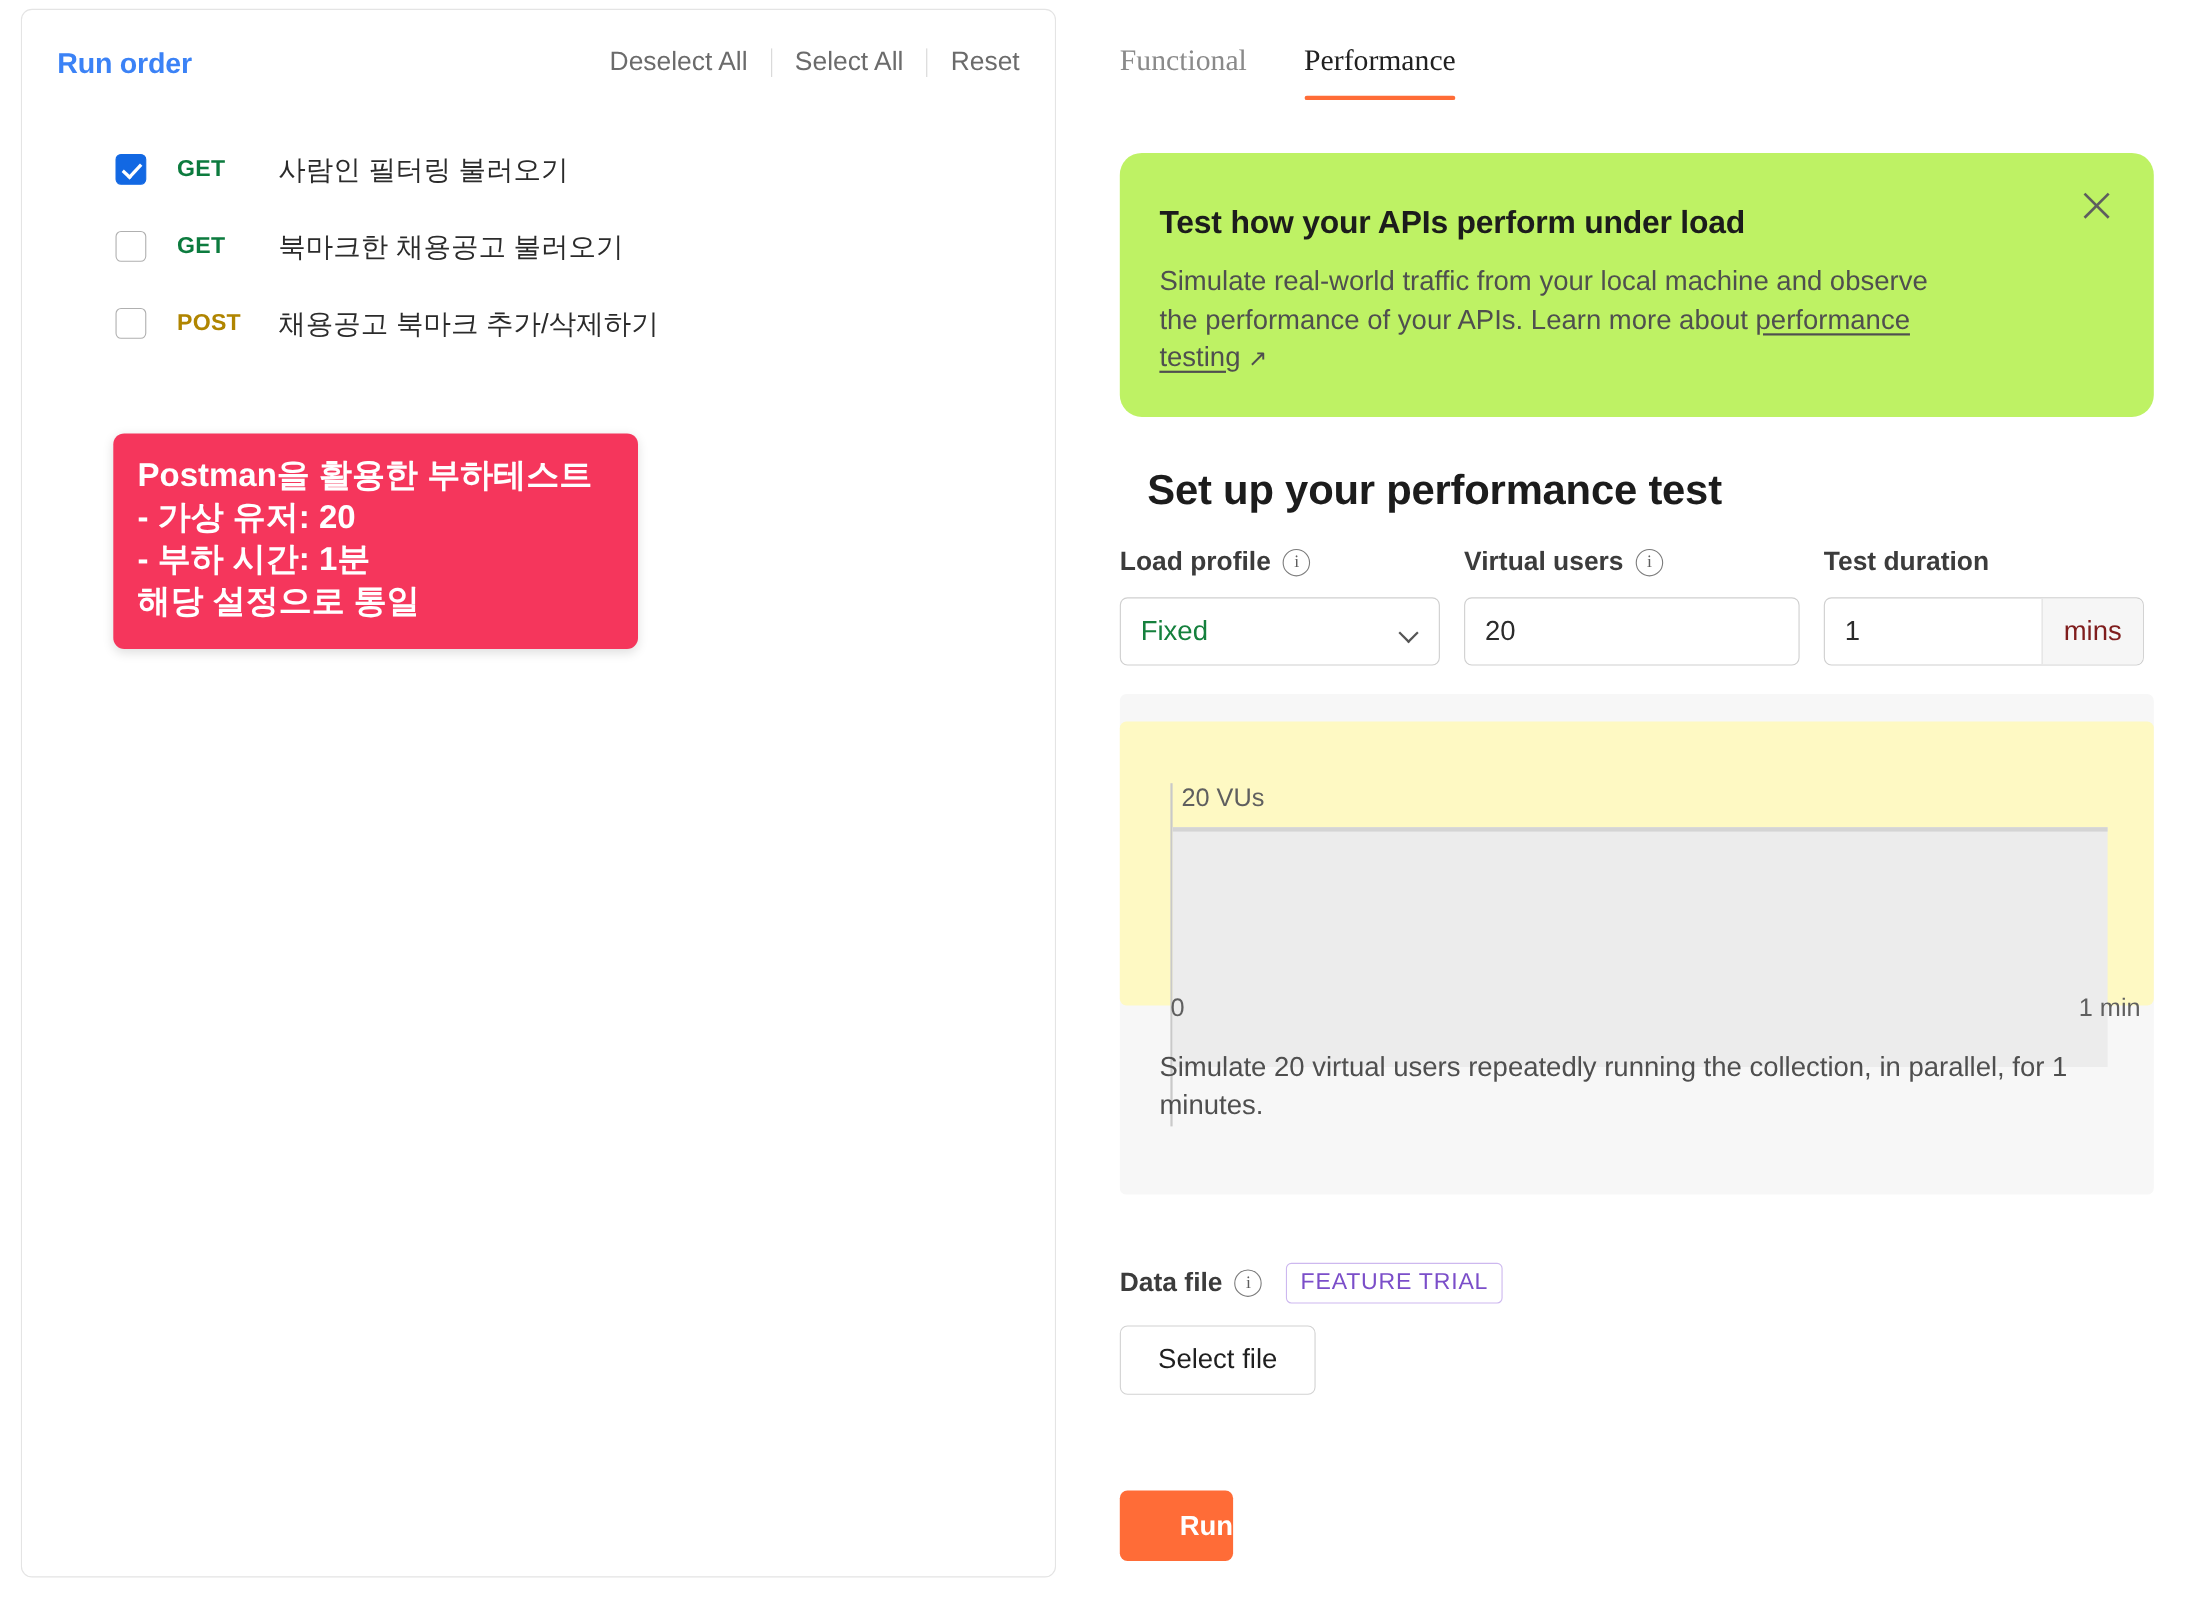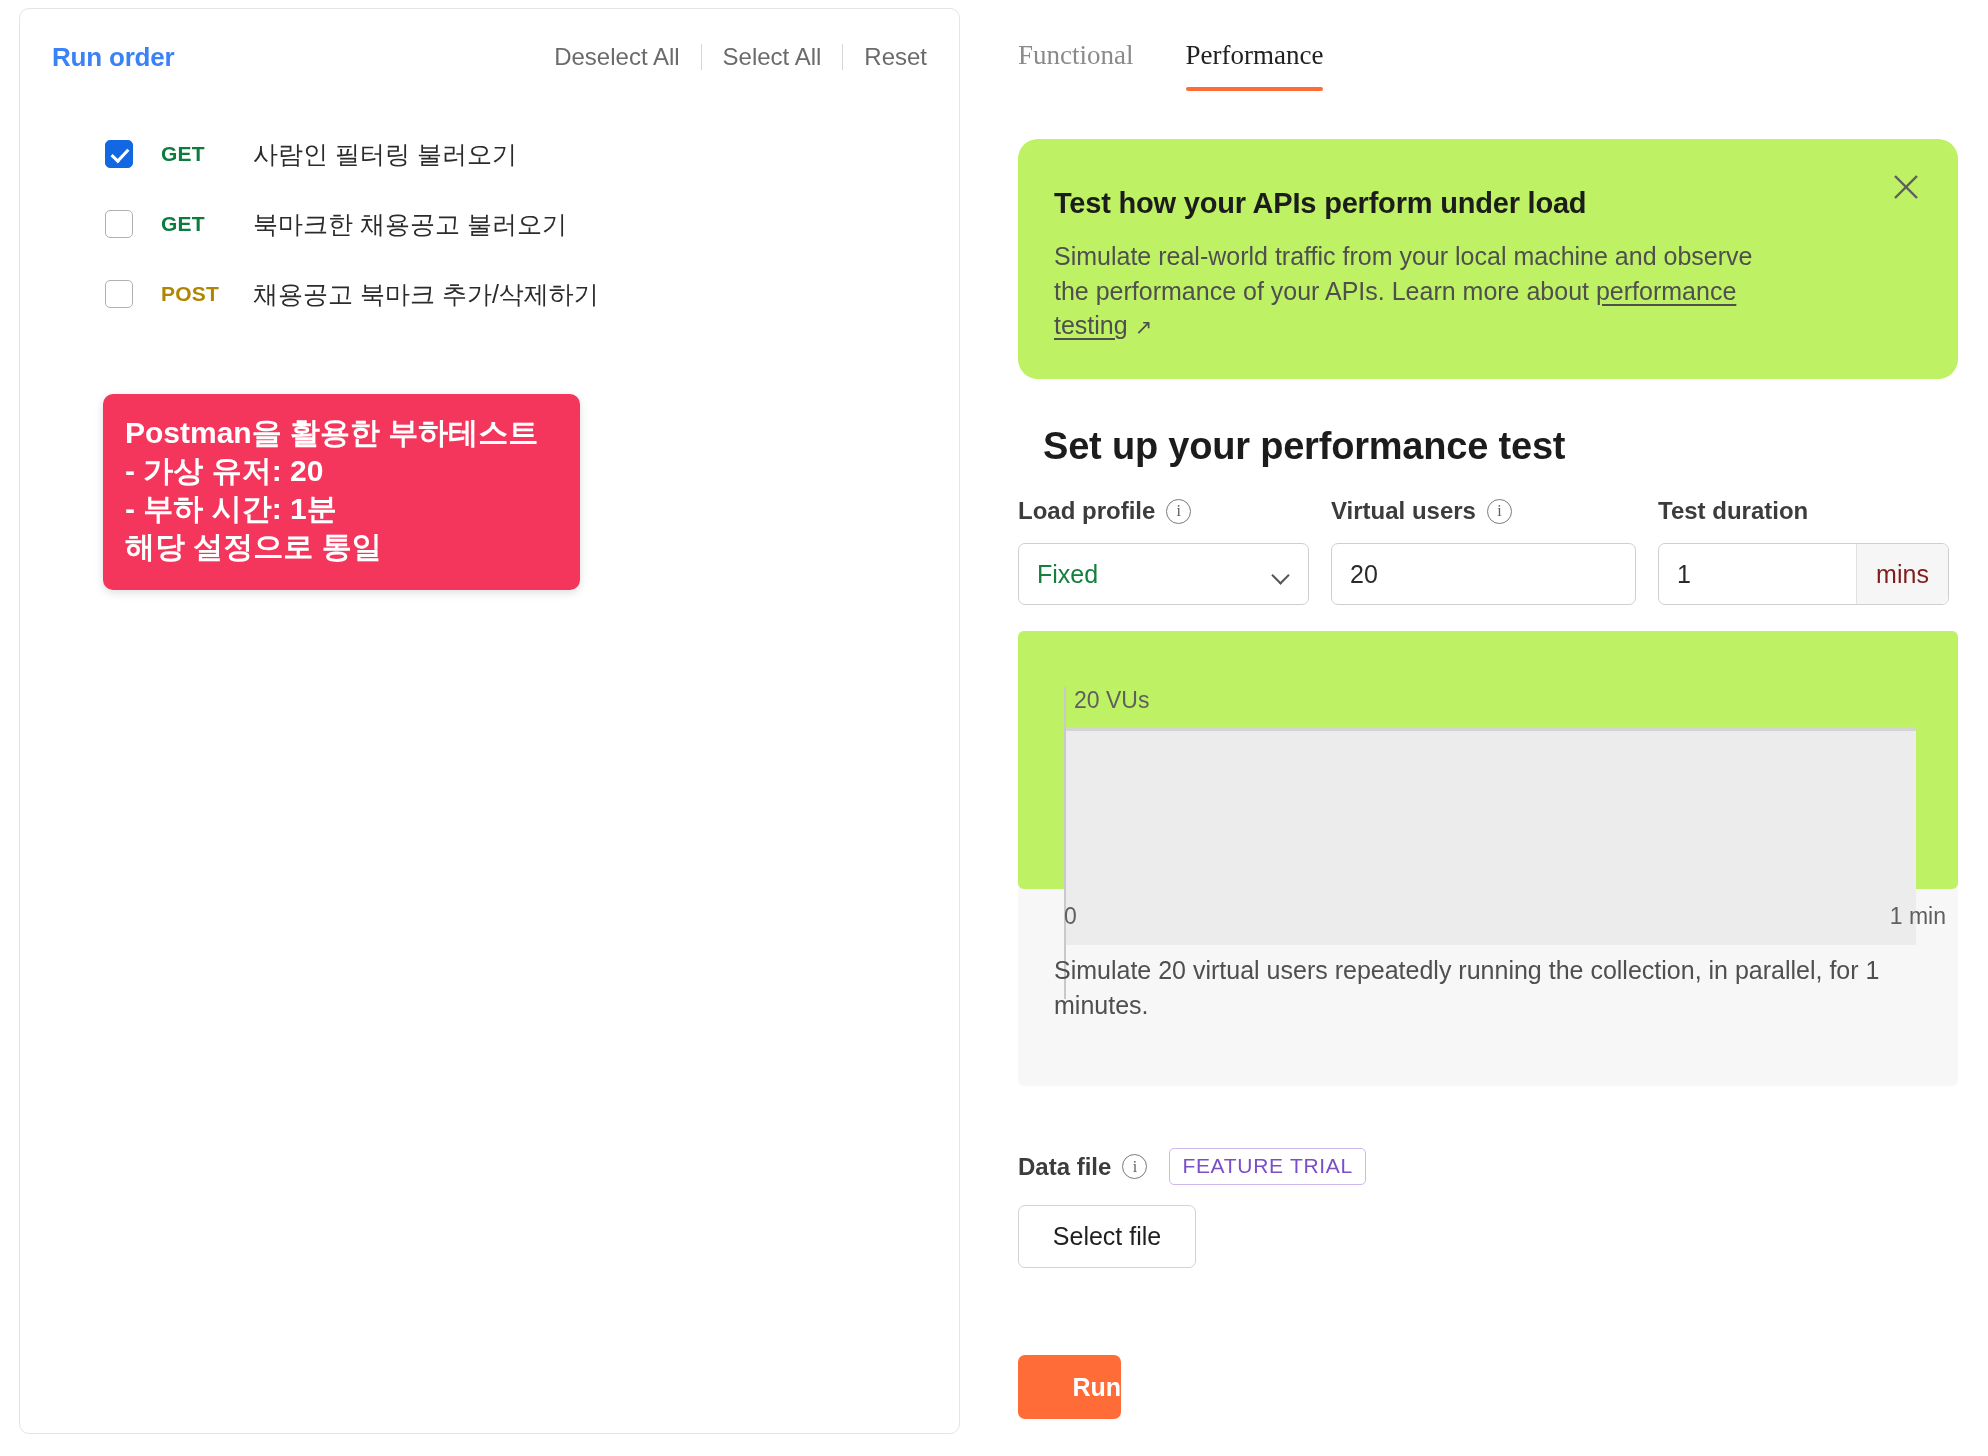--- a/index.html
+++ b/index.html
@@ -352,24 +352,24 @@
     align-items: center;
     justify-content: center;
     font-size: 25px;
     color: #7f1d1d;
   }
 
   
   .chart-card {
     position: absolute;
     left: 0;
-    top: 631px;
+    top: 656px;
     width: 940px;
     height: 258px;
-    background: #bef264;
+    background: #fef9c3;
     border-radius: 6px;
   }
   .chart-area {
     position: absolute;
     left: 46px;
     top: 56px;
     right: 42px;
     bottom: 0;
   }
   .vu-label {

